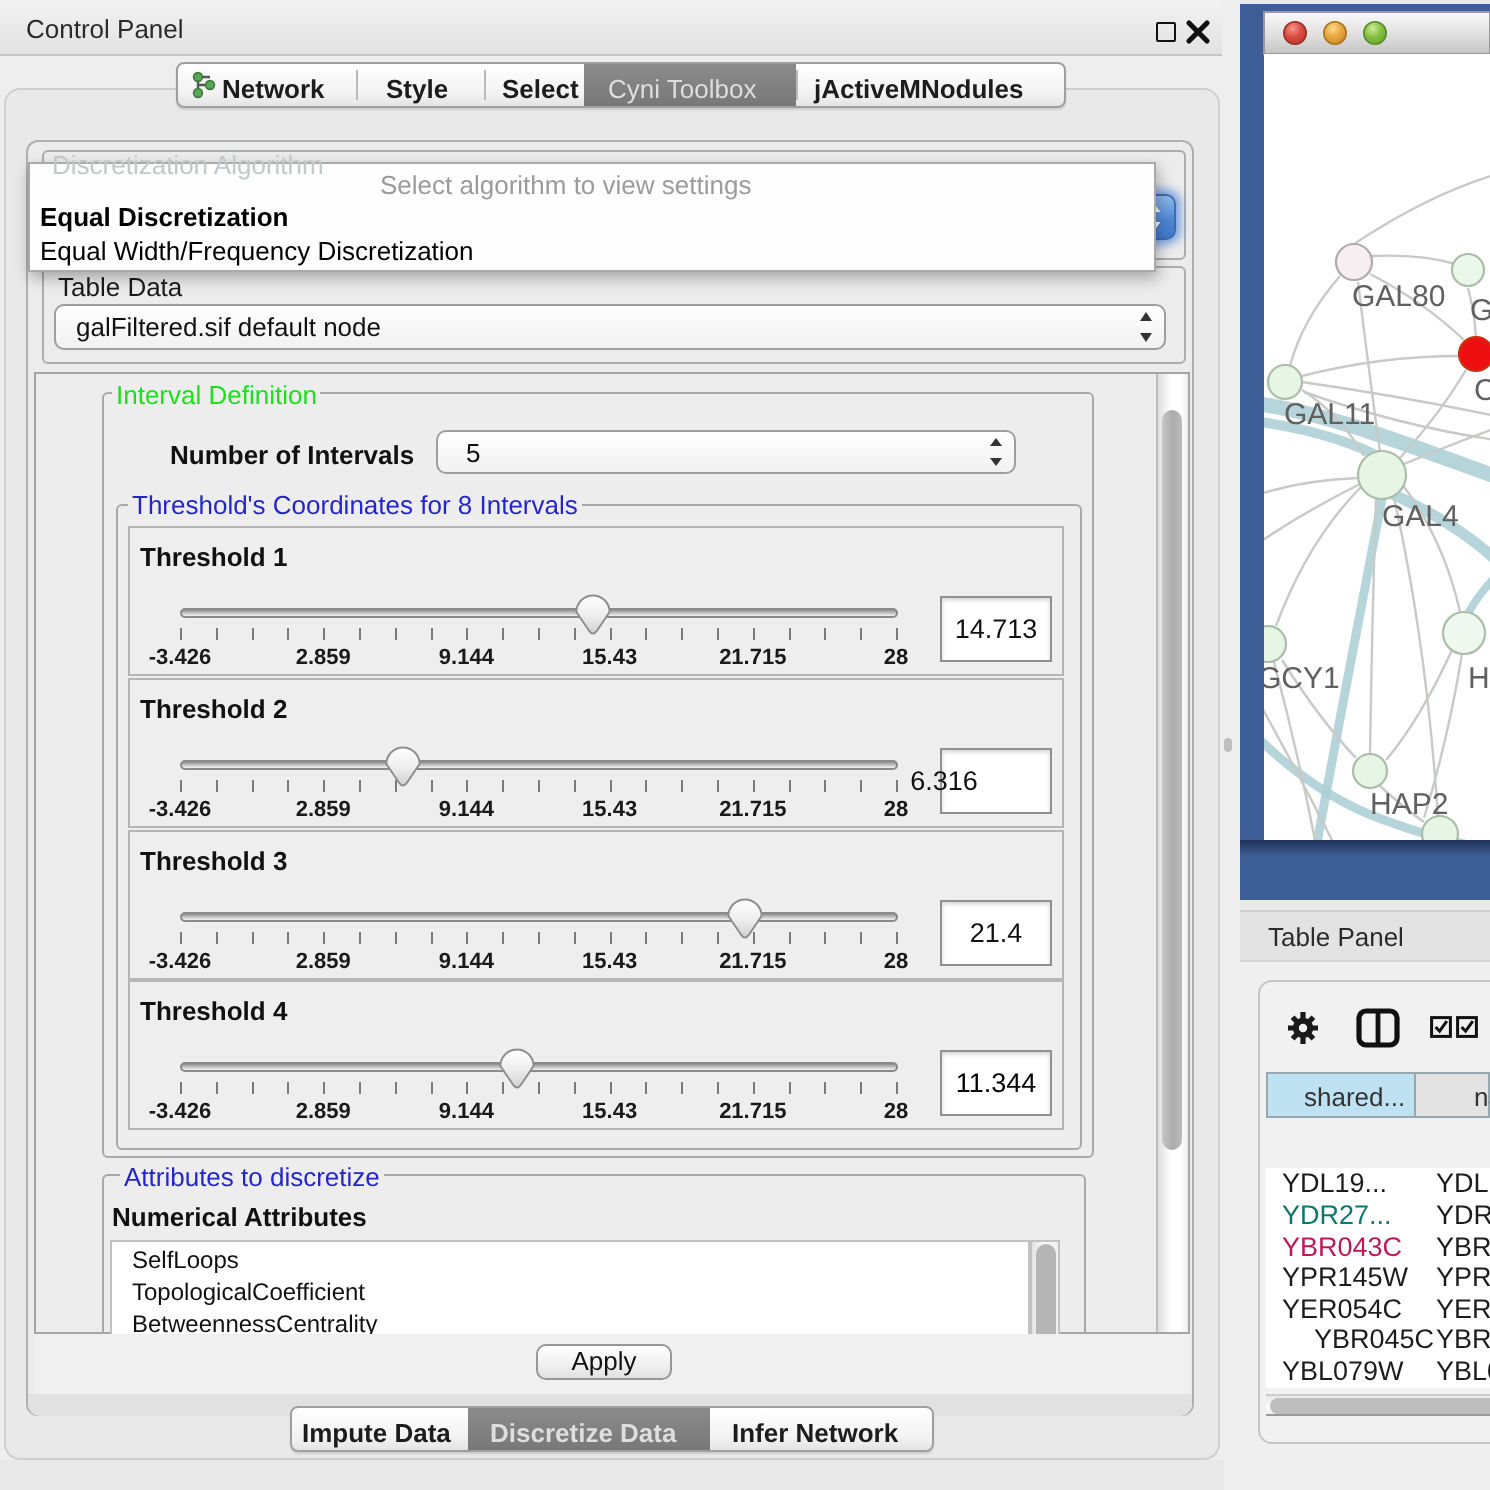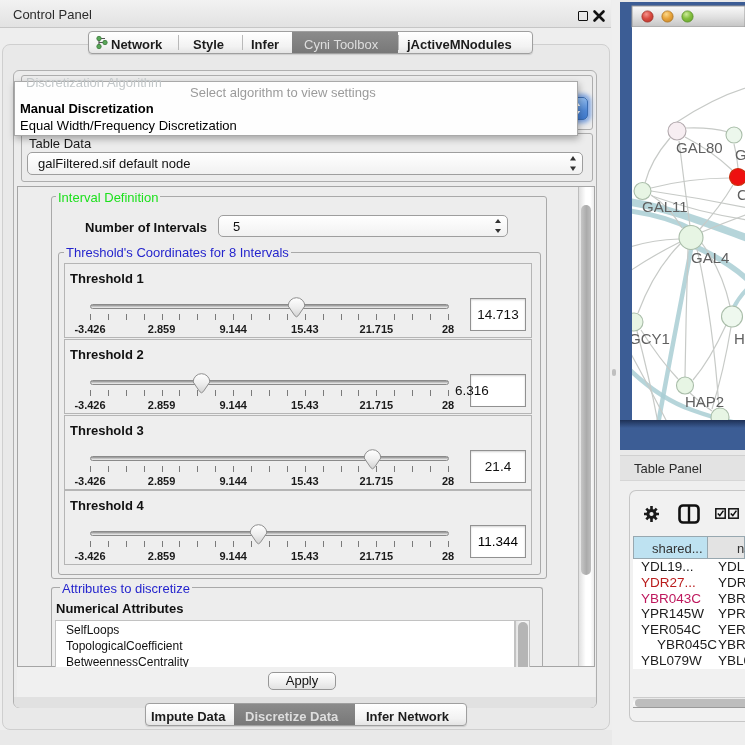--- a/index.html
+++ b/index.html
@@ -24,21 +24,21 @@
 <div class="abs" style="left:292px;top:31px;width:106px;height:23px;background:linear-gradient(#8b8b8b,#787878);border-top:1px solid #9f9f9f;border-bottom:1px solid #9f9f9f;"></div>
 <div class="abs" style="left:398px;top:35px;width:1px;height:15px;background:#b9b9b9;"></div>
 <svg class="abs" style="left:95px;top:35px;" width="14" height="15" viewBox="0 0 14 15">
 <path d="M4 3.5 L4 11.5 M4 7.5 L10 7.5 M4 3.5 L10 3.5" stroke="#555" stroke-width="1.2" fill="none"></path>
 <circle cx="4" cy="3.5" r="2.2" fill="#58a758" stroke="#3c7a3c" stroke-width="0.8"></circle>
 <circle cx="10" cy="7.5" r="2.2" fill="#58a758" stroke="#3c7a3c" stroke-width="0.8"></circle>
 <circle cx="4" cy="11.5" r="2.2" fill="#58a758" stroke="#3c7a3c" stroke-width="0.8"></circle>
 </svg>
 <div class="lbl" style="left:111px;top:37px;font-size:13px;font-weight:bold;color:#1c1c1c;">Network</div>
 <div class="lbl" style="left:193px;top:37px;font-size:13px;font-weight:bold;color:#1c1c1c;">Style</div>
-<div class="lbl" style="left:251px;top:37px;font-size:13px;font-weight:bold;color:#1c1c1c;">Infer</div>
+<div class="lbl" style="left:251px;top:37px;font-size:13px;font-weight:bold;color:#1c1c1c;">Select</div>
 <div class="lbl" style="left:304px;top:37px;font-size:13px;font-weight:normal;color:#dedede;">Cyni Toolbox</div>
 <div class="lbl" style="left:407px;top:37px;font-size:13px;font-weight:bold;color:#1c1c1c;">jActiveMNodules</div>
 <div class="abs" style="left:21px;top:75px;width:572px;height:55px;border:1px solid #adadad;border-radius:3px;"></div>
 <div class="abs" style="left:300px;top:97px;width:288px;height:23px;background:linear-gradient(#ffffff,#f0f0f0);border:1px solid #98b9dd;border-radius:5px;box-shadow:0 0 4px 2.5px rgba(90,140,220,0.75);"></div>
 <div class="abs" style="left:566px;top:97px;width:22px;height:23px;background:linear-gradient(#8fb9ec,#4f87d4 60%,#3f79cc);border:1px solid #3b6cb0;border-radius:5px;"></div>
 <svg class="abs" style="left:570px;top:100px;" width="14" height="17" viewBox="0 0 14 17">
     <path d="M7 1.5 L10.2 6 L3.8 6 Z" fill="#fff"></path>
     <path d="M7 15.5 L10.2 11 L3.8 11 Z" fill="#fff"></path>
   </svg>
 <div class="abs" style="left:21px;top:133px;width:572px;height:49px;border:1px solid #adadad;border-radius:3px;"></div>
@@ -287,24 +287,24 @@
 <path d="M2.8 5.5 L4.8 7.6 L8.4 2.6" fill="none" stroke="#111" stroke-width="1.5"></path>
 </svg>
 <svg class="abs" style="left:727.5px;top:508px;" width="11" height="11" viewBox="0 0 11 11">
 <rect x="0.8" y="0.8" width="9.4" height="9.4" fill="none" stroke="#111" stroke-width="1.5"></rect>
 <path d="M2.8 5.5 L4.8 7.6 L8.4 2.6" fill="none" stroke="#111" stroke-width="1.5"></path>
 </svg>
 <div class="abs" style="left:633px;top:536px;width:75px;height:23px;background:#bee2f1;border:1px solid #98a8b0;"></div>
 <div class="abs" style="left:708px;top:536px;width:37px;height:23px;background:#e3e3e3;border:1px solid #98a8b0;border-left:none;"></div>
 <div class="lbl" style="left:652px;top:541px;font-size:13px;color:#333;">shared...</div>
 <div class="lbl" style="left:737px;top:541px;font-size:13px;color:#333;">na</div>
-<div class="abs" style="left:633px;top:559px;width:112px;height:110px;background:#ffffff;overflow:hidden;">
+<div class="abs" style="left:633px;top:584px;width:112px;height:110px;background:#ffffff;overflow:hidden;">
 <div class="lbl" style="left:8px;top:0px;font-size:13.5px;color:#1c1c1c;">YDL19...</div>
 <div class="lbl" style="left:85px;top:0px;font-size:13.5px;color:#1c1c1c;">YDL19</div>
-<div class="lbl" style="left:8px;top:16px;font-size:13.5px;color:#b91c1c;">YDR27...</div>
+<div class="lbl" style="left:8px;top:16px;font-size:13.5px;color:#0f766e;">YDR27...</div>
 <div class="lbl" style="left:85px;top:16px;font-size:13.5px;color:#1c1c1c;">YDR27</div>
 <div class="lbl" style="left:8px;top:32px;font-size:13.5px;color:#be185d;">YBR043C</div>
 <div class="lbl" style="left:85px;top:32px;font-size:13.5px;color:#1c1c1c;">YBR04</div>
 <div class="lbl" style="left:8px;top:47px;font-size:13.5px;color:#1c1c1c;">YPR145W</div>
 <div class="lbl" style="left:85px;top:47px;font-size:13.5px;color:#1c1c1c;">YPR14</div>
 <div class="lbl" style="left:8px;top:63px;font-size:13.5px;color:#1c1c1c;">YER054C</div>
 <div class="lbl" style="left:85px;top:63px;font-size:13.5px;color:#1c1c1c;">YER05</div>
 <div class="lbl" style="left:8px;top:78px;font-size:13.5px;color:#1c1c1c;margin-left:16px;">YBR045C</div>
 <div class="lbl" style="left:85px;top:78px;font-size:13.5px;color:#1c1c1c;">YBR04</div>
 <div class="lbl" style="left:8px;top:94px;font-size:13.5px;color:#1c1c1c;">YBL079W</div>
@@ -312,15 +312,15 @@
 <div class="lbl" style="left:8px;top:110px;font-size:13.5px;color:#1c1c1c;">YLR345W</div>
 <div class="lbl" style="left:85px;top:110px;font-size:13.5px;color:#1c1c1c;">YLR34</div>
 <div class="lbl" style="left:8px;top:125px;font-size:13.5px;color:#1c1c1c;">YIL052C</div>
 <div class="lbl" style="left:85px;top:125px;font-size:13.5px;color:#1c1c1c;">YIL05</div>
 </div>
 <div class="abs" style="left:633px;top:697px;width:112px;height:11px;background:linear-gradient(#e8e8e8,#fbfbfb 60%,#eeeeee);border-top:1px solid #cccccc;border-bottom:1px solid #9a9a9a;"></div>
 <div class="abs" style="left:634.5px;top:698.5px;width:111px;height:8px;background:#bdbdbd;border-radius:4px 0 0 4px;"></div>
 <div class="abs" style="left:14px;top:81px;width:564px;height:55px;background:#fefefe;border:1px solid #a9a9a9;box-shadow:1px 3px 7px rgba(0,0,0,0.3);"></div>
 <div class="lbl" style="left:26px;top:75px;font-size:13px;color:#c2c7c9;">Discretization Algorithm</div>
 <div class="lbl" style="left:190px;top:85px;font-size:13px;color:#9b9b9b;">Select algorithm to view settings</div>
-<div class="lbl" style="left:20px;top:101px;font-size:13px;font-weight:bold;color:#000;">Manual Discretization</div>
+<div class="lbl" style="left:20px;top:101px;font-size:13px;font-weight:bold;color:#000;">Equal Discretization</div>
 <div class="lbl" style="left:20px;top:118px;font-size:13px;color:#000;">Equal Width/Frequency Discretization</div>
 <div class="abs" style="left:612px;top:369px;width:4px;height:7px;background:#bfbfbf;border-radius:2px;"></div>
 
 </body></html>

